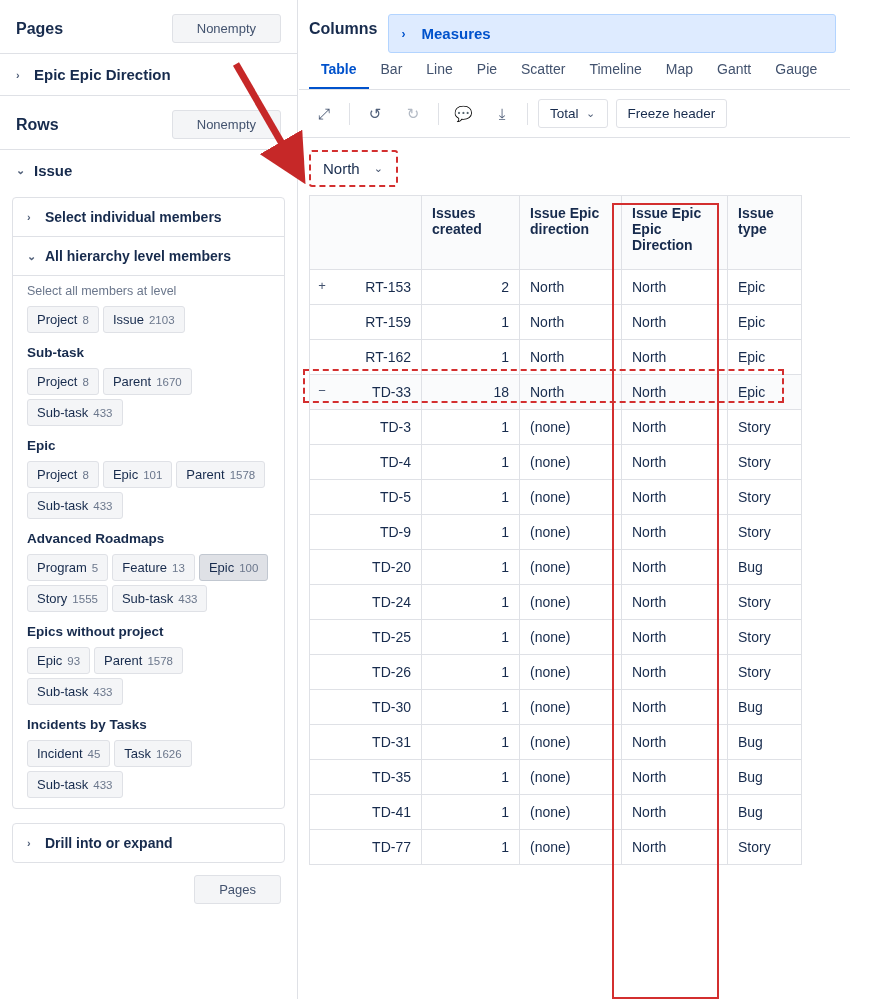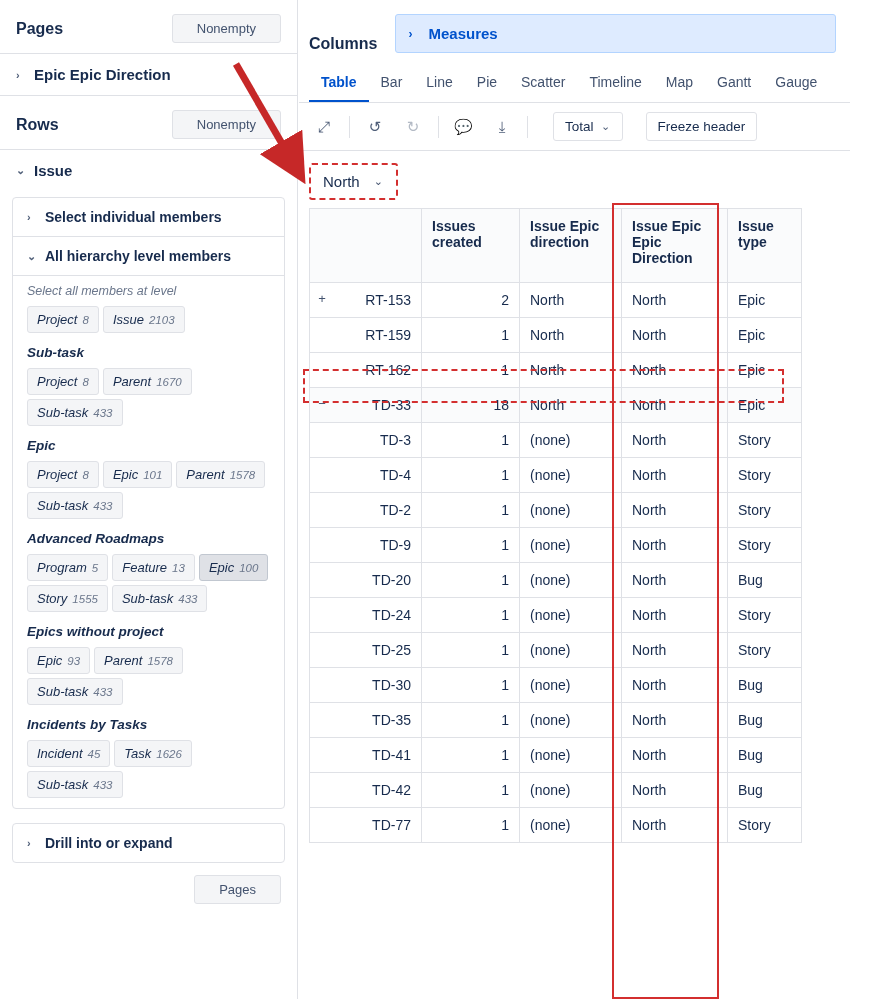--- a/index.html
+++ b/index.html
@@ -43,73 +43,73 @@
   }
 
   .sub-item {
     display: flex; align-items: center; gap: 8px;
     padding: 11px 14px; font-size: 14px; font-weight: 700; color: #172b4d;
     border-bottom: 1px solid #dfe1e6;
     cursor: pointer;
   }
   .sub-item.last { border-bottom: none; }
 
-  .members-body { padding: 4px 14px 10px 14px; font-style: italic; }
+  .members-body { padding: 4px 14px 10px 14px; }
   .members-hint { font-size: 12.5px; color: #6b778c; padding: 4px 0 8px 0; }
   .grp-title { font-size: 13.5px; font-weight: 700; color: #172b4d; margin: 12px 0 8px 0; }
   .chips { display: flex; flex-wrap: wrap; gap: 4px; }
   .chip {
     display: inline-flex; align-items: center; gap: 5px;
     background: #f4f5f7; border: 1px solid #dfe1e6; border-radius: 3px;
     padding: 5px 9px; font-size: 13px; color: #172b4d; cursor: pointer;
   }
   .chip.selected { background: #dfe1e6; border-color: #c1c7d0; }
   .chip .cnt { color: #6b778c; font-size: 11.5px; }
 
   .drill-box {
     margin: 14px 12px 0 12px; border: 1px solid #dfe1e6; border-radius: 4px;
   }
   .drill-box .sub-item { border-bottom: none; }
   .pages-btn-wrap { display: flex; justify-content: flex-end; padding: 12px 16px 0 16px; }
 
   
   .right-panel { position: absolute; left: 299px; top: 0; right: 0; height: 999px; background: #fff; }
-  .columns-head { display: flex; align-items: flex-end; gap: 18px; padding: 14px 14px 0 10px; }
+  .columns-head { display: flex; align-items: flex-start; gap: 11px; padding: 14px 14px 0 10px; }
   .columns-title { font-size: 16px; font-weight: 700; color: #172b4d; padding-top: 6px; }
   .measures-box {
     flex: 1; background: #deebff; border: 1px solid #b3d4ff; border-radius: 3px;
     padding: 10px 12px; display: flex; align-items: center; gap: 10px;
     font-size: 15px; font-weight: 700; color: #0052cc;
   }
   .measures-box .chev { color: #0052cc; font-size: 12px; }
 
   .tabs {
     display: flex; align-items: flex-end; gap: 0;
-    padding: 13px 8px 0 10px; border-bottom: 1px solid #dfe1e6;
+    padding: 0 8px 0 10px; border-bottom: 1px solid #dfe1e6;
   }
   .tab {
     padding: 8px 12px 10px 12px; font-size: 14px; color: #42526e; cursor: pointer;
     border-bottom: 2px solid transparent; white-space: nowrap;
   }
   .tab.active { color: #0052cc; font-weight: 700; border-bottom-color: #0052cc; }
 
   .toolbar {
     display: flex; align-items: center; gap: 8px;
     padding: 9px 10px; border-bottom: 1px solid #dfe1e6;
   }
   .tb-icon {
     width: 30px; height: 26px; display: flex; align-items: center; justify-content: center;
     color: #505f79; font-size: 15px; cursor: pointer; border-radius: 3px;
   }
   .tb-icon.disabled { color: #b3bac5; }
   .tb-sep { width: 1px; height: 22px; background: #dfe1e6; margin: 0 2px; }
   .tb-btn {
     border: 1px solid #dfe1e6; background: #fff; border-radius: 3px;
     padding: 6px 11px; font-size: 13.5px; color: #172b4d; cursor: pointer;
-    display: inline-flex; align-items: center; gap: 7px; margin-left: 15px;
+    display: inline-flex; align-items: center; gap: 7px;
   }
 
   .filter-row { padding: 12px 10px 8px 10px; }
   .filter-pill {
     display: inline-flex; align-items: center; gap: 14px;
     border: 2px dashed #d32f2f; border-radius: 3px;
     padding: 8px 12px; font-size: 15px; color: #172b4d; cursor: pointer;
     background: #fff;
   }
   .filter-pill .chev { color: #42526e; }
@@ -421,21 +421,21 @@
               <span class="name-txt">TD-4</span>
             </td>
             <td class="num">1</td>
             <td>(none)</td>
             <td>North</td>
             <td>Story</td>
           </tr>
           <tr>
             <td class="name">
               <span class="expander"></span>
-              <span class="name-txt">TD-2</span>
+              <span class="name-txt">TD-5</span>
             </td>
             <td class="num">1</td>
             <td>(none)</td>
             <td>North</td>
             <td>Story</td>
           </tr>
           <tr>
             <td class="name">
               <span class="expander"></span>
               <span class="name-txt">TD-9</span>
@@ -471,51 +471,61 @@
               <span class="name-txt">TD-25</span>
             </td>
             <td class="num">1</td>
             <td>(none)</td>
             <td>North</td>
             <td>Story</td>
           </tr>
           <tr>
             <td class="name">
               <span class="expander"></span>
+              <span class="name-txt">TD-26</span>
+            </td>
+            <td class="num">1</td>
+            <td>(none)</td>
+            <td>North</td>
+            <td>Story</td>
+          </tr>
+          <tr>
+            <td class="name">
+              <span class="expander"></span>
               <span class="name-txt">TD-30</span>
             </td>
             <td class="num">1</td>
             <td>(none)</td>
             <td>North</td>
             <td>Bug</td>
           </tr>
           <tr>
             <td class="name">
               <span class="expander"></span>
+              <span class="name-txt">TD-31</span>
+            </td>
+            <td class="num">1</td>
+            <td>(none)</td>
+            <td>North</td>
+            <td>Bug</td>
+          </tr>
+          <tr>
+            <td class="name">
+              <span class="expander"></span>
               <span class="name-txt">TD-35</span>
             </td>
             <td class="num">1</td>
             <td>(none)</td>
             <td>North</td>
             <td>Bug</td>
           </tr>
           <tr>
             <td class="name">
               <span class="expander"></span>
               <span class="name-txt">TD-41</span>
-            </td>
-            <td class="num">1</td>
-            <td>(none)</td>
-            <td>North</td>
-            <td>Bug</td>
-          </tr>
-          <tr>
-            <td class="name">
-              <span class="expander"></span>
-              <span class="name-txt">TD-42</span>
             </td>
             <td class="num">1</td>
             <td>(none)</td>
             <td>North</td>
             <td>Bug</td>
           </tr>
           <tr>
             <td class="name">
               <span class="expander"></span>
               <span class="name-txt">TD-77</span>

